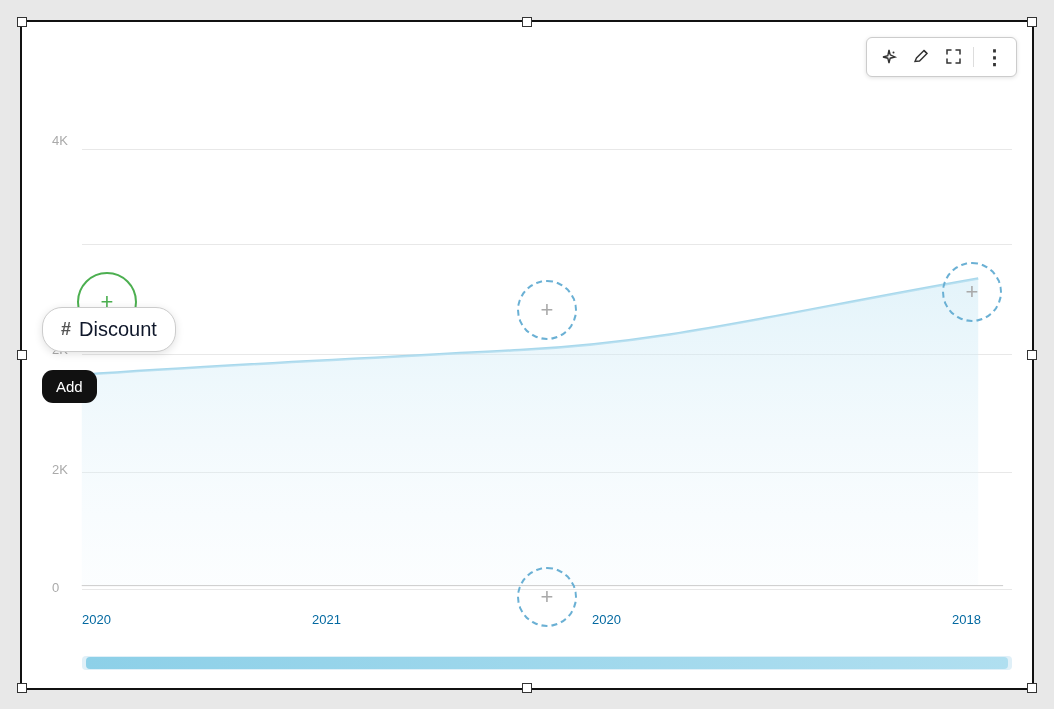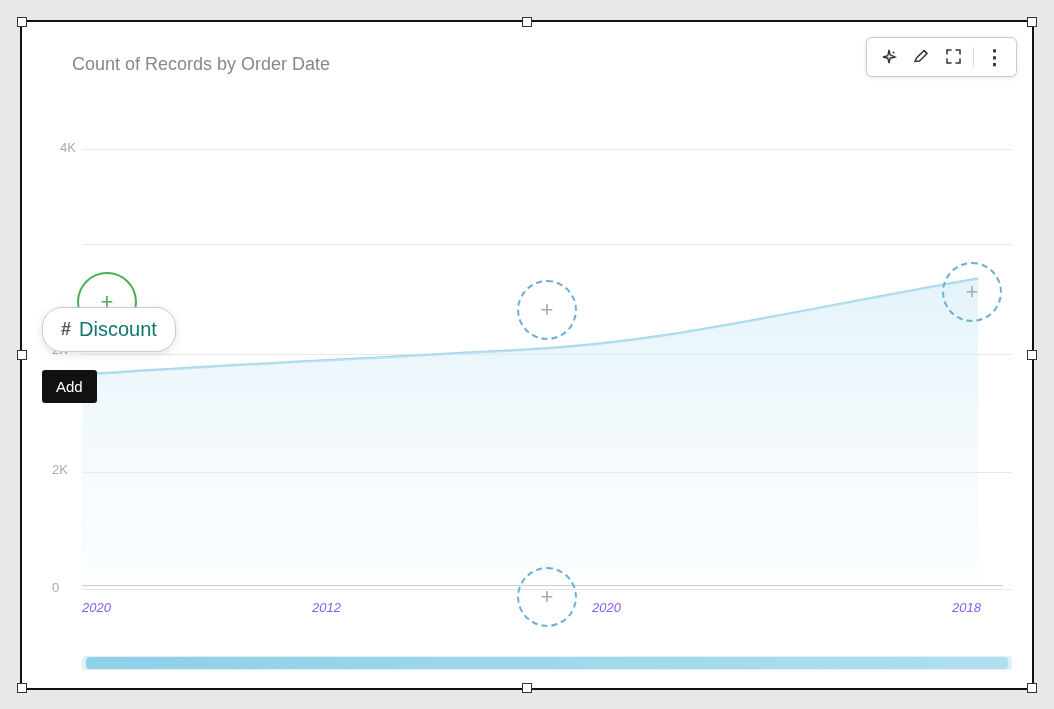--- a/index.html
+++ b/index.html
@@ -82,21 +82,21 @@
       font-weight: 400;
     }
 
     
     .y-label {
       position: absolute;
       left: 30px;
       color: #aaa;
       font-size: 13px;
     }
-    .y-4k { top: 118px; margin-left: 8px; }
+    .y-4k { top: 111px; }
     .y-2k { top: 320px; }
     .y-1k { top: 440px; }
     .y-0  { top: 558px; }
 
     
     .grid-line {
       position: absolute;
       left: 60px;
       right: 20px;
       height: 1px;
@@ -104,24 +104,23 @@
     }
     .gl-4k { top: 127px; }
     .gl-3k { top: 222px; }
     .gl-2k { top: 332px; }
     .gl-1k { top: 450px; }
     .gl-0  { top: 567px; }
 
     
     .x-label {
       position: absolute;
-      bottom: 73px;
-      color: #8b5cf6;
+      bottom: 61px;
+      color: #0369a1;
       font-size: 13px;
-      font-style: italic;
     }
     .x-2020 { left: 60px; }
     .x-2021 { left: 290px; }
     .x-2022 { left: 570px; }
     .x-2023 { left: 930px; }
 
     
     .chart-svg {
       position: absolute;
       top: 0;
@@ -177,34 +176,34 @@
       gap: 8px;
       box-shadow: 0 2px 8px rgba(0,0,0,0.12);
       z-index: 10;
     }
     .tooltip-hash {
       color: #555;
       font-size: 18px;
       font-weight: 600;
     }
     .tooltip-text {
-      color: #0f766e;
+      color: #0f172a;
       font-size: 20px;
       font-weight: 500;
     }
 
     
     .add-button {
       position: absolute;
       top: 348px;
       left: 20px;
       background: #111;
       color: white;
       border: none;
-      border-radius: 3px;
+      border-radius: 11px;
       padding: 8px 14px;
       font-size: 15px;
       font-weight: 500;
       cursor: pointer;
       z-index: 10;
     }
 
     
     .scroll-bar-container {
       position: absolute;
@@ -258,21 +257,20 @@
     </div>
     <div class="toolbar-btn">
       <svg width="17" height="17" viewBox="0 0 17 17" fill="none">
         <path d="M2 6V2h4M11 2h4v4M15 11v4h-4M6 15H2v-4" stroke="#333" stroke-width="1.5" stroke-linecap="round"></path>
       </svg>
     </div>
     <div class="toolbar-divider"></div>
     <div class="toolbar-btn" style="font-size:20px; color:#333; letter-spacing:-1px; font-weight:700">⋮</div>
   </div>
 
-  <div class="chart-title">Count of Records by Order Date</div>
 
   <div class="y-label y-4k">4K</div>
   <div class="y-label y-2k">2K</div>
   <div class="y-label y-1k">2K</div>
   <div class="y-label y-0">0</div>
 
   <div class="grid-line gl-4k"></div>
   <div class="grid-line gl-3k"></div>
   <div class="grid-line gl-2k"></div>
   <div class="grid-line gl-1k"></div>
@@ -288,21 +286,21 @@
     </defs>
 
     <path d="M60,355 C200,345 350,338 500,330 C650,322 750,295 960,258" fill="none" stroke="#a8d8ec" stroke-width="2.5"></path>
 
     <path d="M60,355 C200,345 350,338 500,330 C650,322 750,295 960,258 L960,567 L60,567 Z" fill="url(#areaGrad)"></path>
 
     <line x1="60" y1="567" x2="985" y2="567" stroke="#ccc" stroke-width="1"></line>
   </svg>
 
   <div class="x-label x-2020">2020</div>
-  <div class="x-label x-2021">2012</div>
+  <div class="x-label x-2021">2021</div>
   <div class="x-label x-2022">2020</div>
   <div class="x-label x-2023">2018</div>
 
   <div class="annotation-circle solid circle-left">
     <span class="plus">+</span>
   </div>
 
   <div class="annotation-circle circle-mid">
     <span class="plus">+</span>
   </div>

